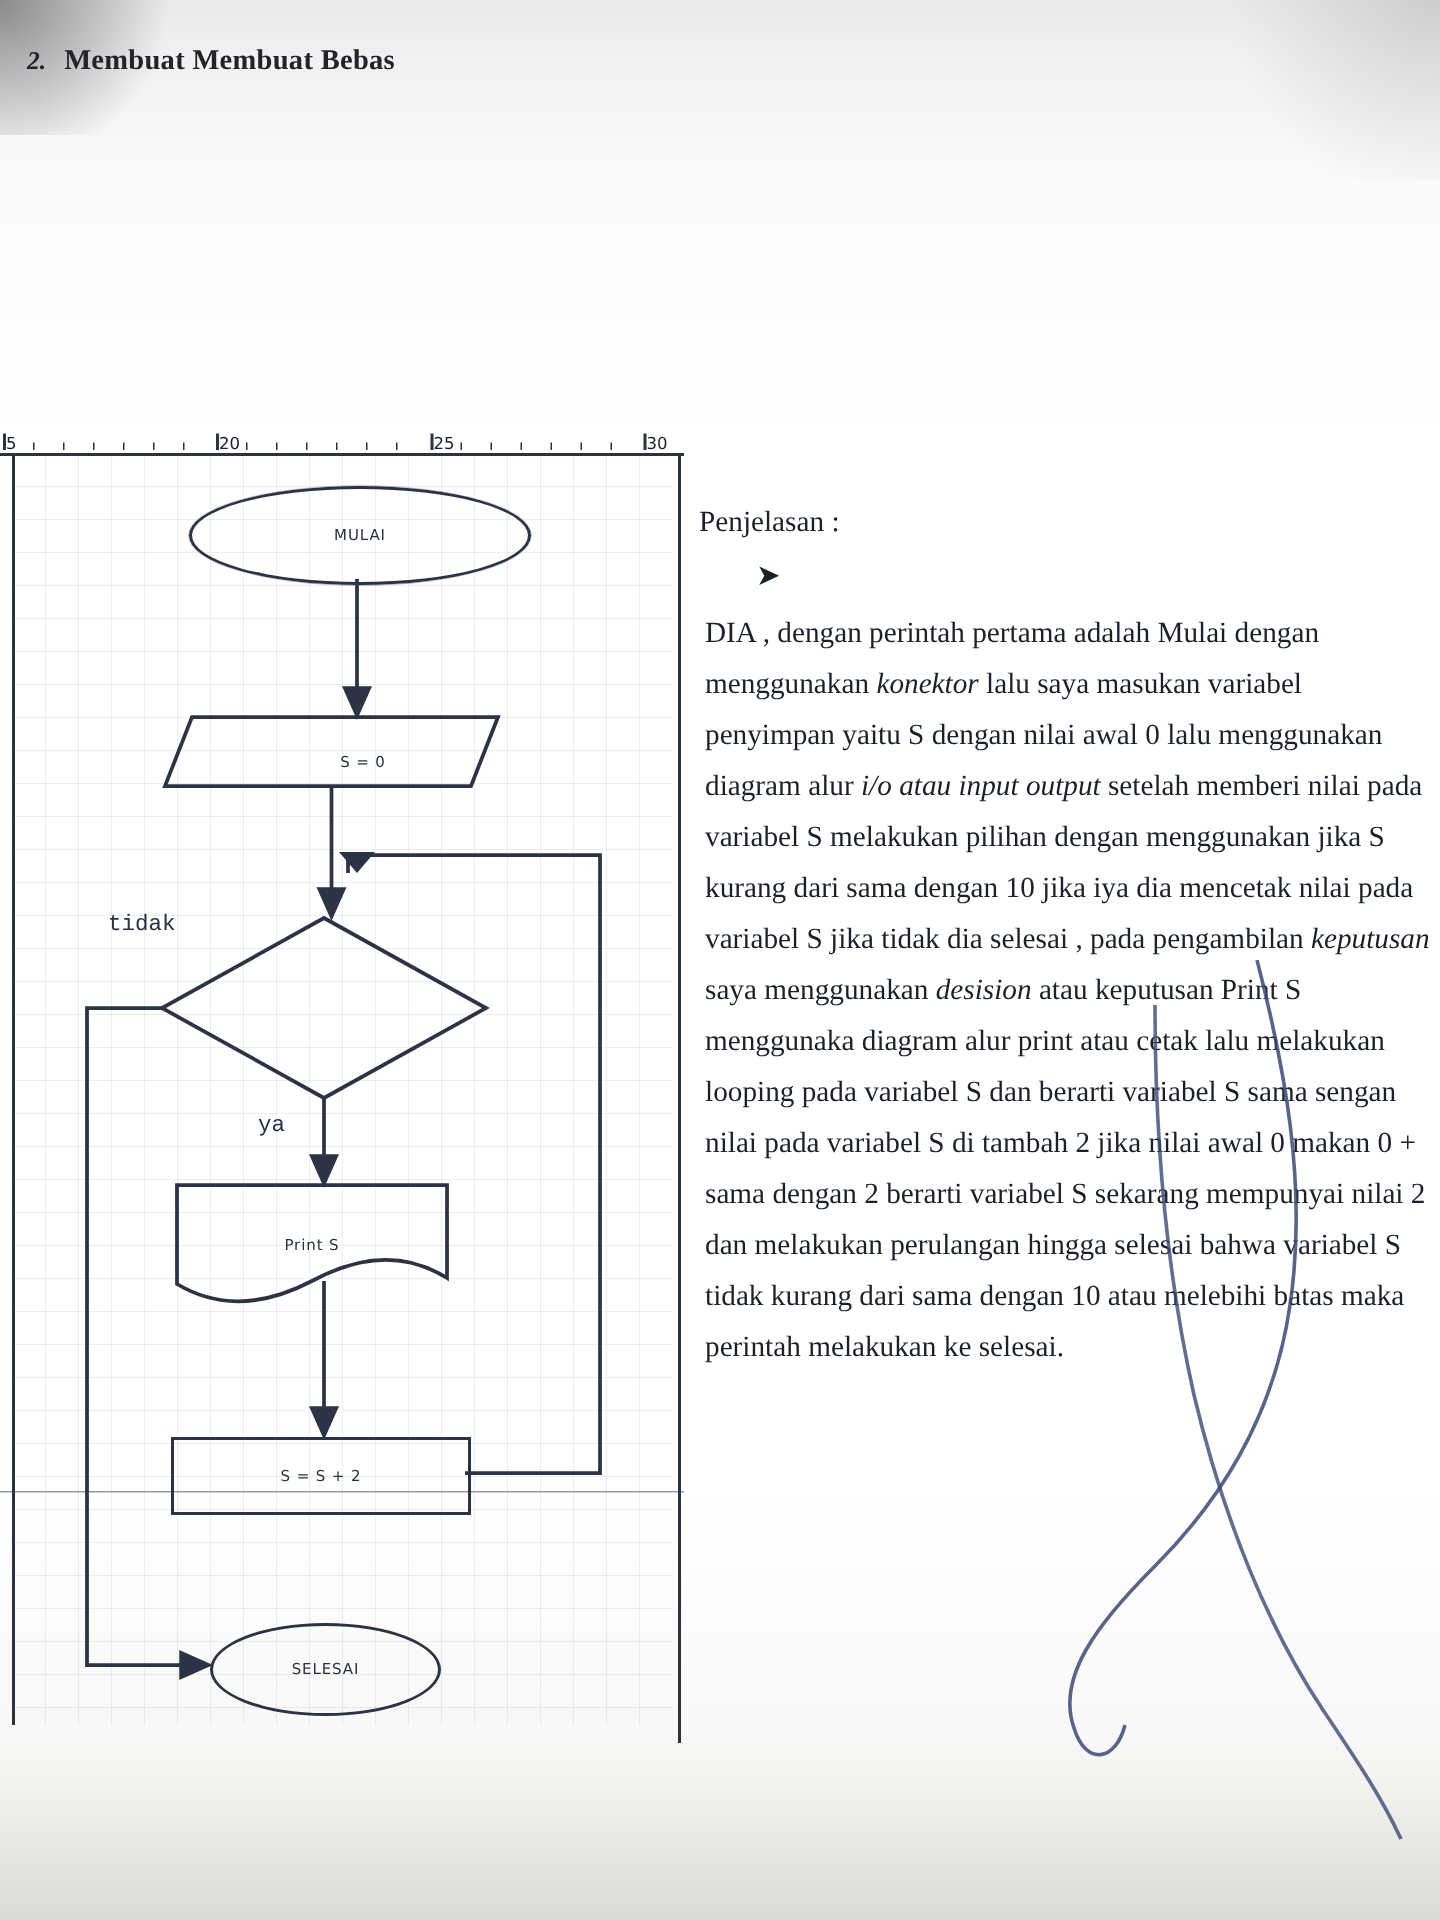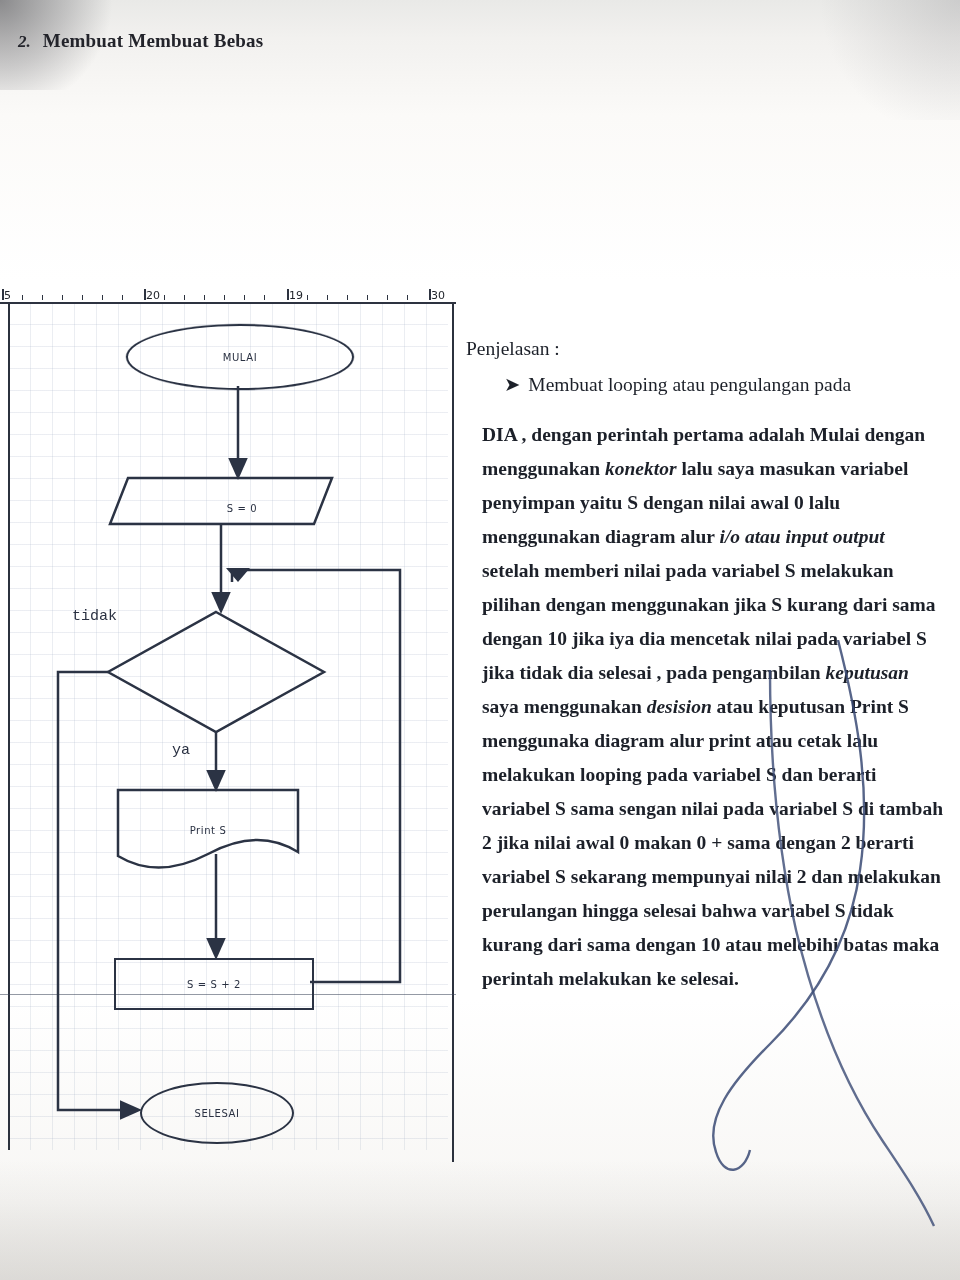--- a/index.html
+++ b/index.html
@@ -202,21 +202,21 @@
     font-size: 19.5px;
     line-height: 34px;
   }
   #explain .p-title { margin: 0 0 2px 0; }
   #explain .bullet-row {
     display: flex;
     gap: 8px;
     padding-left: 38px;
   }
   #explain .arrow { flex: 0 0 auto; }
-  #explain .body { margin: 16px; font-weight: bold; }
+  #explain .body { margin: 4px; }
   #explain em { font-style: italic; }
 
   
   #scribble {
     position: absolute;
     left: 620px;
     top: 640px;
     width: 340px;
     height: 610px;
     pointer-events: none;
@@ -239,21 +239,21 @@
   <div id="canvas-area">
 
     <div id="grid"></div>
     <div id="frame-left"></div>
     <div id="frame-right"></div>
     <div id="hline-mid"></div>
 
     <div id="ruler">
       <span class="rlabel" style="left:4px;">5</span>
       <span class="rlabel" style="left:146px;">20</span>
-      <span class="rlabel" style="left:289px;">19</span>
+      <span class="rlabel" style="left:289px;">25</span>
       <span class="rlabel" style="left:431px;">30</span>
 
       <span class="tick tickmajor" style="left:2px;"></span>
       <span class="tick" style="left:22px;"></span>
       <span class="tick" style="left:42px;"></span>
       <span class="tick" style="left:62px;"></span>
       <span class="tick" style="left:82px;"></span>
       <span class="tick" style="left:102px;"></span>
       <span class="tick" style="left:122px;"></span>
       <span class="tick tickmajor" style="left:144px;"></span>
@@ -317,21 +317,20 @@
     </div>
 
     <span class="edge-label" id="lbl-tidak">tidak</span>
     <span class="edge-label" id="lbl-ya">ya</span>
   </div>
 
   <div id="explain">
     <p class="p-title">Penjelasan :</p>
     <div class="bullet-row">
       <span class="arrow">➤</span>
-      <span>Membuat looping atau pengulangan pada</span>
     </div>
     <p class="body">DIA , dengan perintah pertama adalah Mulai dengan menggunakan <em>konektor</em> lalu saya masukan variabel penyimpan yaitu S dengan nilai awal 0 lalu menggunakan diagram alur <em>i/o atau input output</em> setelah memberi nilai pada variabel S melakukan pilihan dengan menggunakan jika S kurang dari sama dengan 10 jika iya dia mencetak nilai pada variabel S jika tidak dia selesai , pada pengambilan <em>keputusan</em> saya menggunakan <em>desision</em> atau keputusan Print S menggunaka diagram alur print atau cetak lalu melakukan looping pada variabel S dan berarti variabel S sama sengan nilai pada variabel S di tambah 2 jika nilai awal 0 makan 0 + sama dengan 2 berarti variabel S sekarang mempunyai nilai 2 dan melakukan perulangan hingga selesai bahwa variabel S tidak kurang dari sama dengan 10 atau melebihi batas maka perintah melakukan ke selesai.</p>
   </div>
 
   <svg id="scribble" viewBox="0 0 340 610" xmlns="http://www.w3.org/2000/svg">
     <path d="M218,0 C236,70 252,150 240,230 C230,300 196,358 150,404 C112,442 84,478 96,512 C104,538 124,534 130,510" fill="none" stroke="#3a4a74" stroke-width="2.4" opacity="0.85"></path>
     <path d="M150,30 C150,120 158,210 176,290 C196,374 226,446 262,500 C282,530 300,556 314,586" fill="none" stroke="#3a4a74" stroke-width="2.4" opacity="0.8"></path>
   </svg>
 
 </div>

